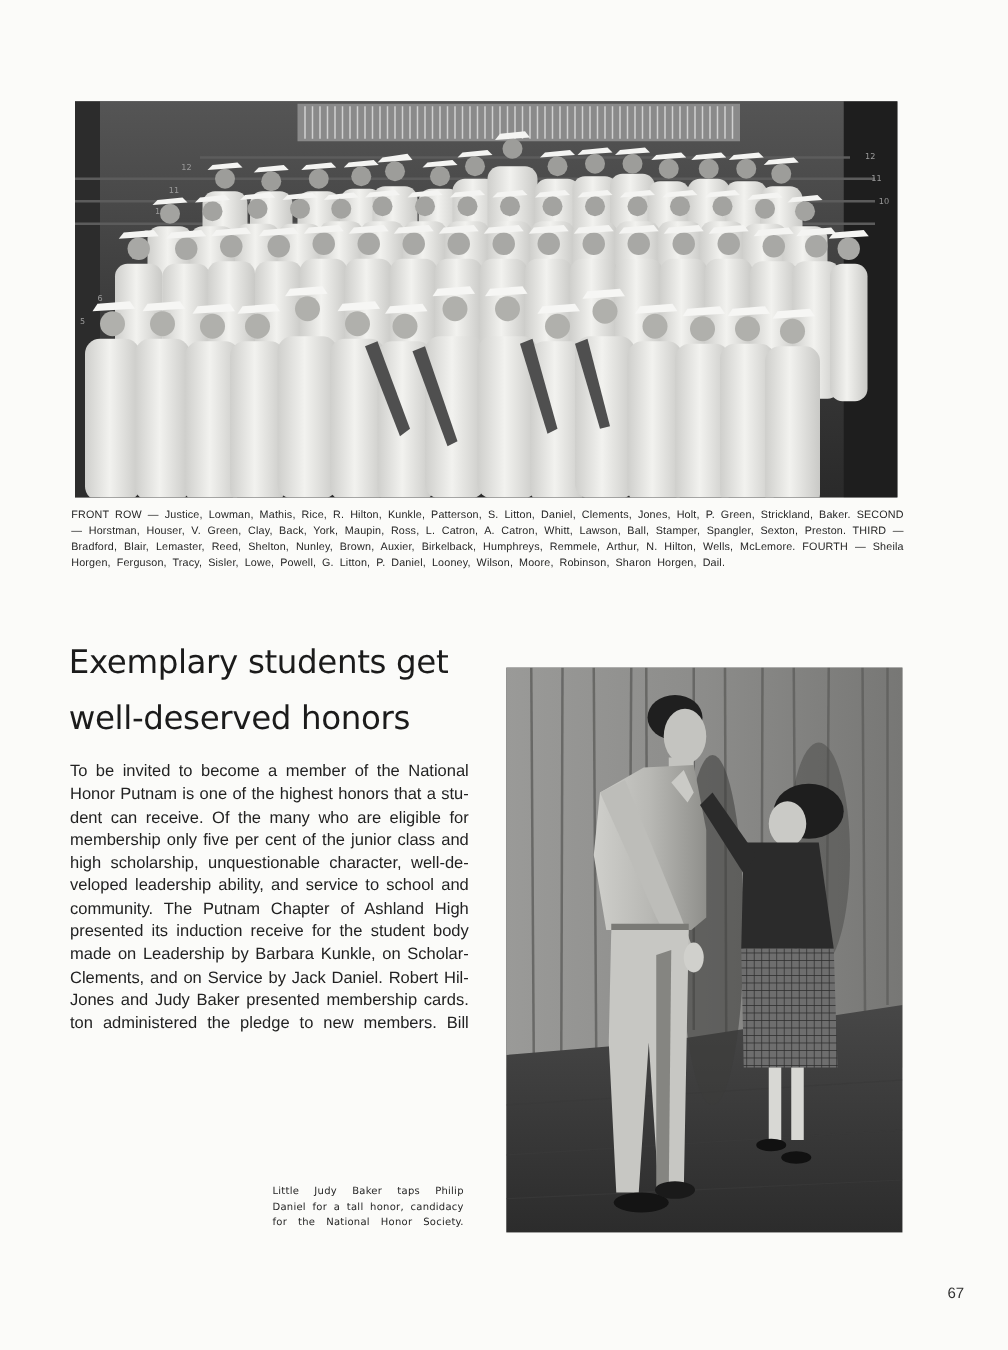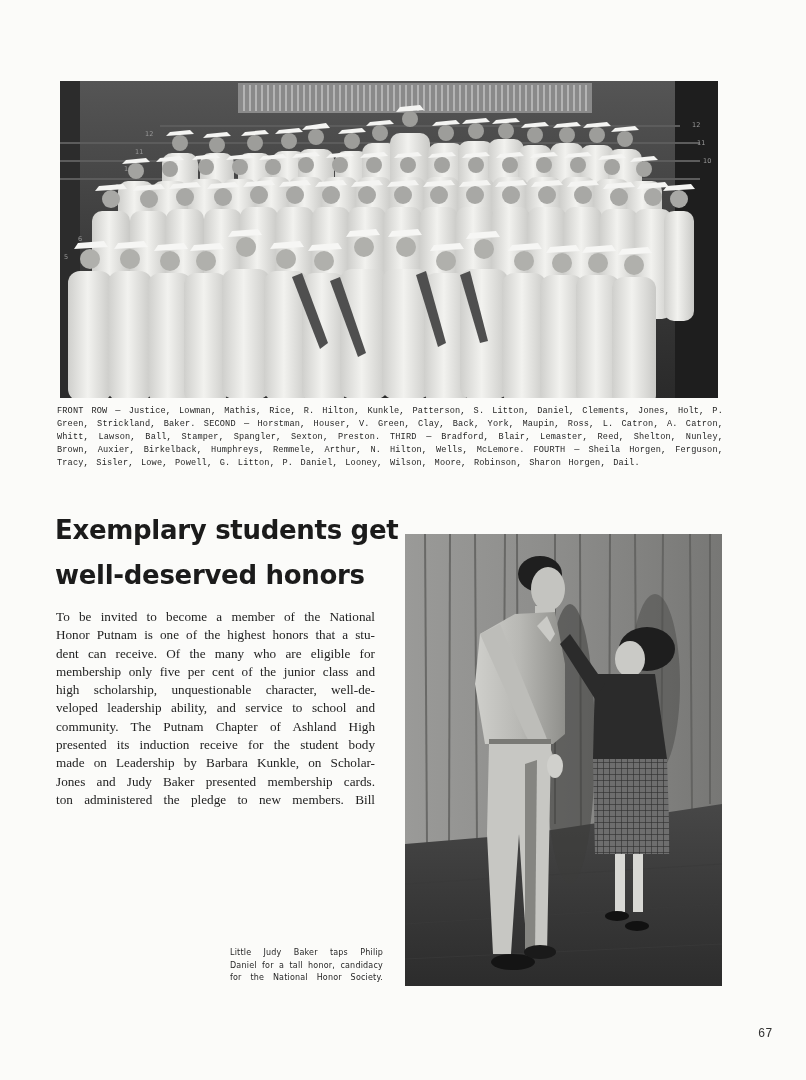--- a/index.html
+++ b/index.html
@@ -13,59 +13,59 @@
   }
   .photo-group {
     position: absolute; left: 60px; top: 81px;
     width: 658px; height: 317px;
     background: #3b3b3b;
     overflow: hidden;
   }
   .photo-group svg { display: block; }
   .caption-group {
     position: absolute; left: 57px; top: 405px; width: 666px;
-    font-family: Liberation Mono, monospace;
+    font-family: Liberation Sans, sans-serif;
     font-size: 8.6px; line-height: 13px;
     text-align: justify; text-align-last: left;
     letter-spacing: 0.15px; word-spacing: 2.2px;
     color: #262626;
   }
   .headline {
     position: absolute; left: 55px; top: 508px; width: 345px;
     font-family: "DejaVu Sans", sans-serif;
-    font-weight: bold; font-size: 26px; line-height: 45px;
+    font-weight: normal; font-size: 26px; line-height: 45px;
     color: #1b1b1b; letter-spacing: -0.3px;
   }
   .headline span { display: block; white-space: nowrap; }
   .body-text {
     position: absolute; left: 56px; top: 608px; width: 319px;
-    font-family: Liberation Serif, serif;
+    font-family: Liberation Sans, sans-serif;
     font-size: 13.2px; line-height: 18.3px;
     text-align: justify; text-align-last: justify;
     color: #222;
     hyphens: manual;
   }
   .body-text .line { display: block; text-align: justify; text-align-last: justify; white-space: nowrap; }
   .photo-pin {
     position: absolute; left: 405px; top: 534px;
     width: 317px; height: 452px;
     background: #6a6a6a;
     overflow: hidden;
   }
   .photo-pin svg { display: block; }
   .caption-pin {
-    position: absolute; left: 230px; top: 947px; width: 153px;
+    position: absolute; left: 218px; top: 947px; width: 153px;
     font-family: "DejaVu Sans", sans-serif;
     font-size: 8px; line-height: 12.5px;
     color: #262626; letter-spacing: 0.2px; word-spacing: 2px;
   }
   .caption-pin .line { display: block; text-align: justify; text-align-last: justify; white-space: nowrap; }
   .page-number {
     position: absolute; left: 758px; top: 1027px;
-    font-family: Liberation Mono, monospace;
+    font-family: Liberation Sans, sans-serif;
     font-size: 12px; color: #333;
   }
 </style>
 </head>
 <body>
 
 <div class="photo-group">
   <svg width="658" height="317" viewBox="0 0 658 317">
     <defs>
       <linearGradient id="gymBg" x1="0" y1="0" x2="0" y2="1">
@@ -413,20 +413,21 @@
 <div class="body-text">
   <span class="line">To be invited to become a member of the National</span>
   <span class="line">Honor Putnam is one of the highest honors that a stu-</span>
   <span class="line">dent can receive. Of the many who are eligible for</span>
   <span class="line">membership only five per cent of the junior class and</span>
   <span class="line">high scholarship, unquestionable character, well-de-</span>
   <span class="line">veloped leadership ability, and service to school and</span>
   <span class="line">community. The Putnam Chapter of Ashland High</span>
   <span class="line">presented its induction receive for the student body</span>
   <span class="line">made on Leadership by Barbara Kunkle, on Scholar-</span>
+  <span class="line">Clements, and on Service by Jack Daniel. Robert Hil-</span>
   <span class="line">Jones and Judy Baker presented membership cards.</span>
   <span class="line">ton administered the pledge to new members. Bill</span>
 </div>
 
 <div class="photo-pin">
   <svg width="317" height="452" viewBox="0 0 317 452">
     <defs>
       <linearGradient id="curtain" x1="0" y1="0" x2="1" y2="0">
         <stop offset="0" stop-color="#9a9a98"></stop>
         <stop offset="0.5" stop-color="#8c8c8a"></stop>

